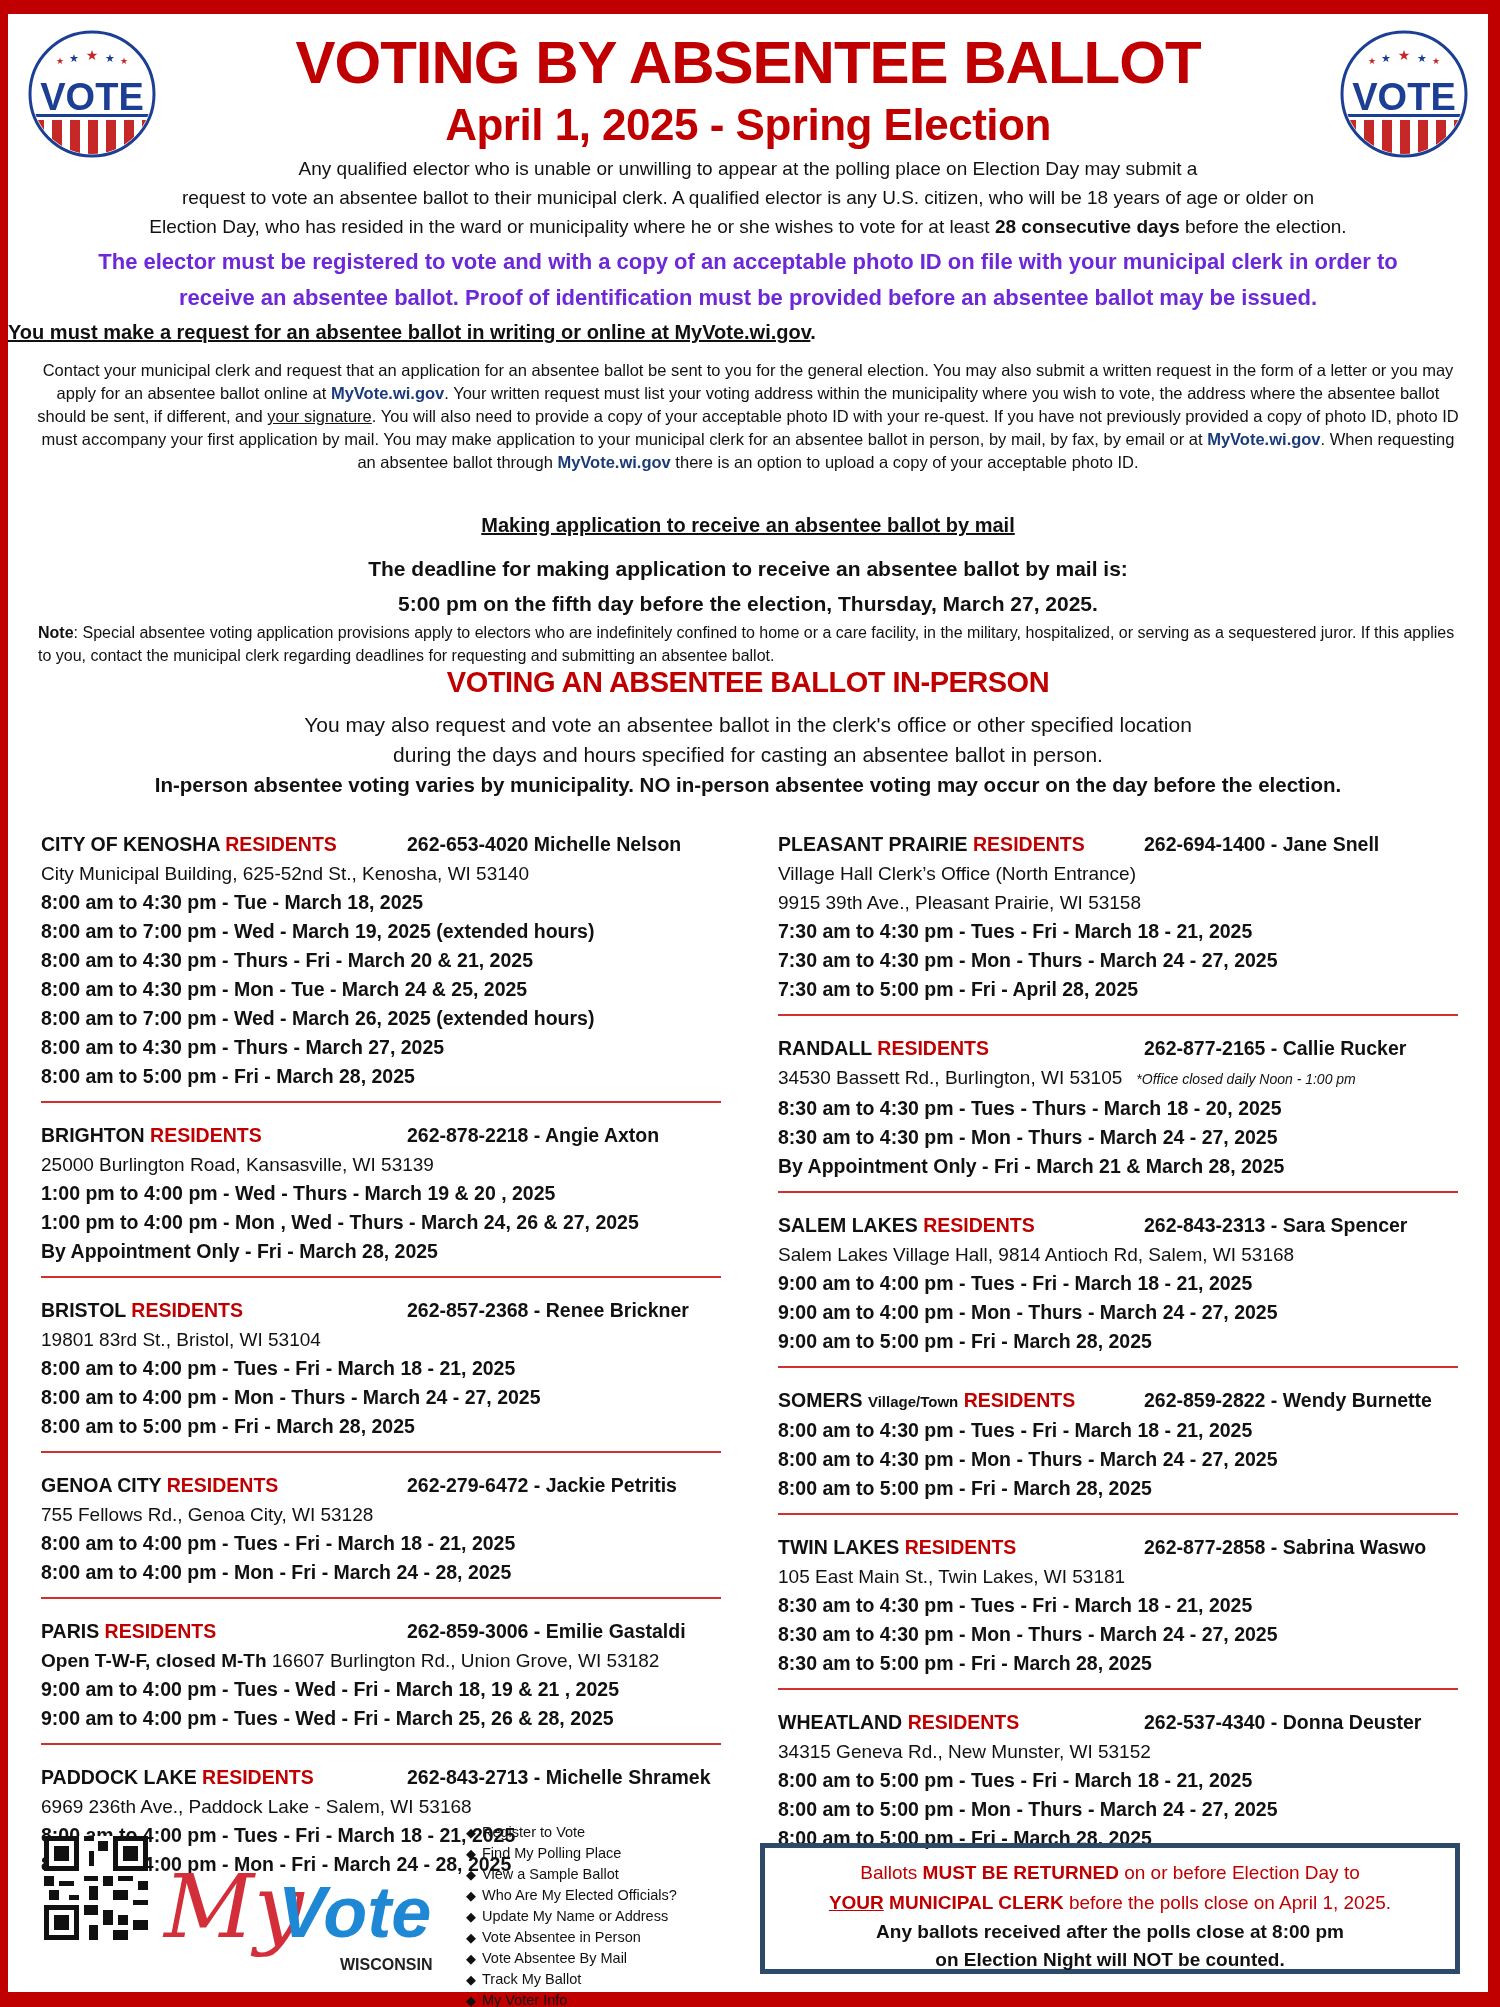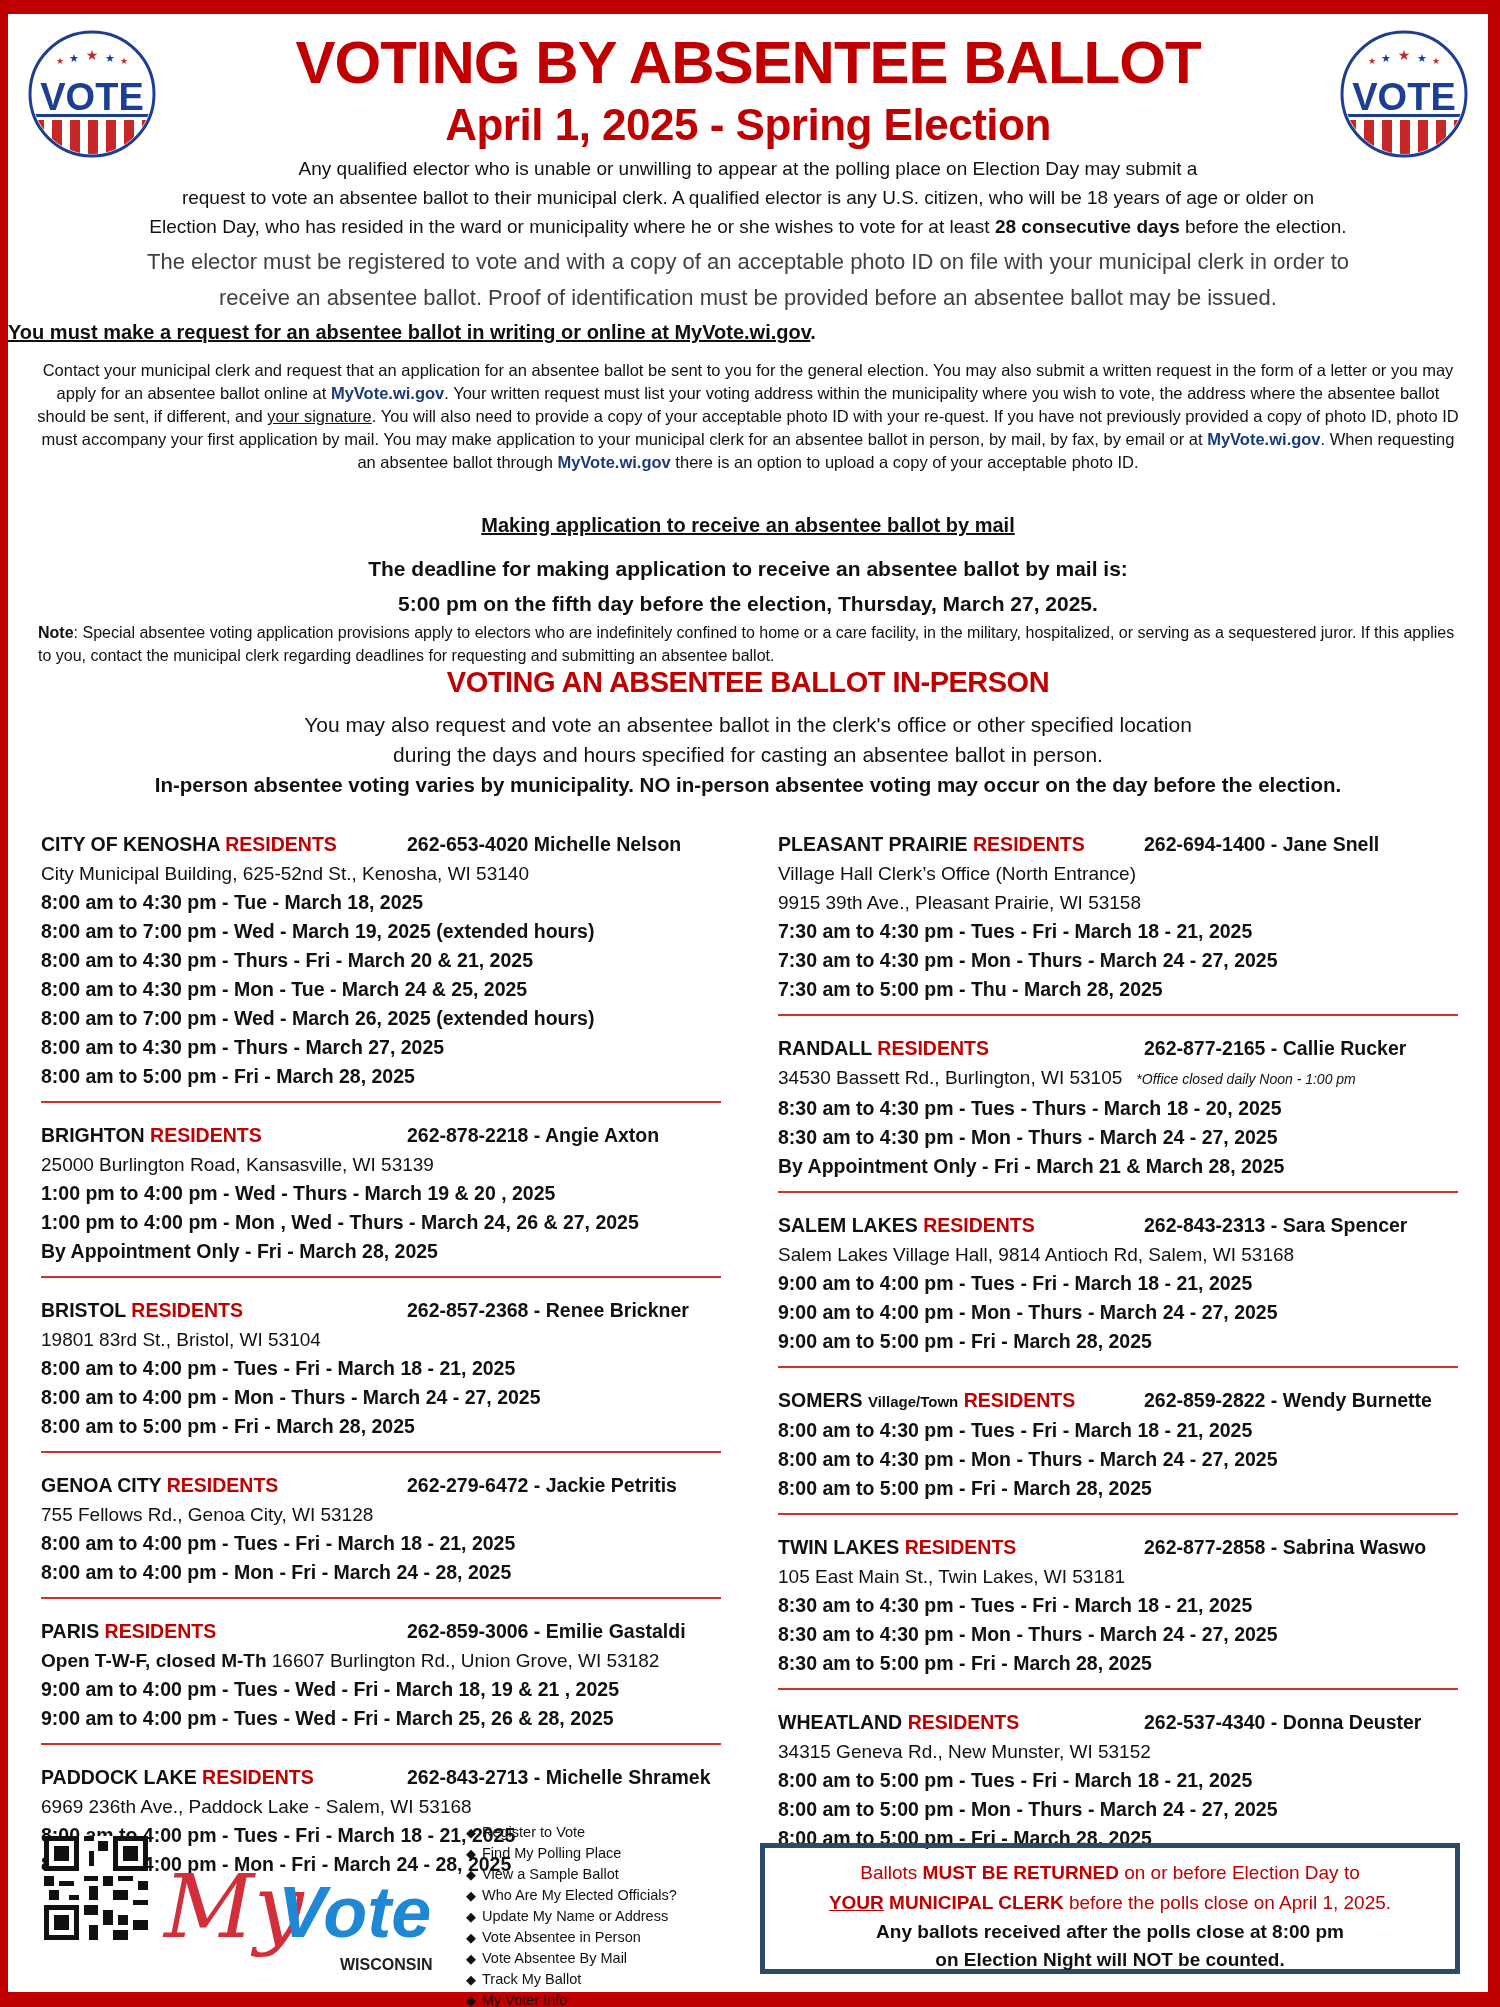--- a/index.html
+++ b/index.html
@@ -11,21 +11,21 @@
   .b { font-weight: bold; }
 
   .badge { position: absolute; top: 14px; width: 132px; height: 132px; }
   .badge.left { left: 18px; }
   .badge.right { left: 1330px; }
 
   .title { position: absolute; left: 0; right: 0; top: 16px; text-align: center; font-weight: bold; color: #c00000; font-size: 60px; letter-spacing: -1px; line-height: 66px; }
   .subtitle { position: absolute; left: 0; right: 0; top: 86px; text-align: center; font-weight: bold; color: #c00000; font-size: 44px; line-height: 50px; letter-spacing: -0.5px; }
 
   .intro { position: absolute; left: 40px; right: 40px; top: 140px; text-align: center; font-size: 19px; line-height: 29px; }
-  .warn { position: absolute; left: 30px; right: 30px; top: 230px; text-align: center; font-size: 22px; line-height: 36px; font-weight: normal; color: #404040; }
+  .warn { position: absolute; left: 30px; right: 30px; top: 230px; text-align: center; font-size: 22px; line-height: 36px; font-weight: bold; color: #6d28d9; }
   .must { position: absolute; left: 0; right: 0; top: 307px; font-size: 20px; font-weight: bold; }
   .contact { position: absolute; left: 24px; right: 24px; top: 345px; text-align: center; font-size: 16.5px; line-height: 23px; }
   .mail-h { position: absolute; left: 0; right: 0; top: 500px; text-align: center; font-size: 20px; font-weight: bold; }
   .deadline { position: absolute; left: 0; right: 0; top: 537px; text-align: center; font-size: 21px; line-height: 35px; font-weight: bold; }
   .note { position: absolute; left: 30px; right: 30px; top: 607px; font-size: 16px; line-height: 23px; }
   .inperson-h { position: absolute; left: 0; right: 0; top: 652px; text-align: center; font-size: 29px; font-weight: bold; color: #c00000; letter-spacing: -0.5px; }
   .inperson-p { position: absolute; left: 0; right: 0; top: 696px; text-align: center; font-size: 21px; line-height: 30px; }
   .inperson-b { position: absolute; left: 0; right: 0; top: 759px; text-align: center; font-size: 20.5px; font-weight: bold; }
 
   .col { position: absolute; top: 812px; width: 680px; }
@@ -178,21 +178,21 @@
         <div class="hours">8:00 am to 4:00 pm - Mon - Fri - March 24 - 28, 2025</div>
       </div>
     </div>
   <div class="col right" id="col-right">
       <div class="muni">
         <div class="muni-head"><span>PLEASANT PRAIRIE</span> <span class="red">RESIDENTS</span><span class="phone">262-694-1400 - Jane Snell</span></div>
         <div class="addr"><span>Village Hall Clerk’s Office  (North Entrance)</span></div>
         <div class="addr"><span>9915 39th Ave., Pleasant Prairie, WI 53158</span></div>
         <div class="hours">7:30 am to 4:30 pm - Tues - Fri  - March 18 - 21, 2025</div>
         <div class="hours">7:30 am to 4:30 pm - Mon - Thurs - March 24 - 27, 2025</div>
-        <div class="hours">7:30 am to 5:00 pm - Thu - March 28, 2025</div>
+        <div class="hours">7:30 am to 5:00 pm - Fri - April 28, 2025</div>
       </div>
       <div class="muni sep">
         <div class="muni-head"><span>RANDALL</span> <span class="red">RESIDENTS</span><span class="phone">262-877-2165 - Callie Rucker</span></div>
         <div class="addr"><span>34530 Bassett Rd., Burlington, WI 53105</span><span class="note2">*Office closed daily Noon - 1:00 pm</span></div>
         <div class="hours">8:30 am to 4:30 pm - Tues - Thurs - March 18 - 20, 2025</div>
         <div class="hours">8:30 am to 4:30 pm - Mon - Thurs - March 24 - 27, 2025</div>
         <div class="hours">By Appointment Only - Fri - March 21 &amp; March 28, 2025</div>
       </div>
       <div class="muni sep">
         <div class="muni-head"><span>SALEM LAKES</span> <span class="red">RESIDENTS</span><span class="phone">262-843-2313 - Sara Spencer</span></div>

